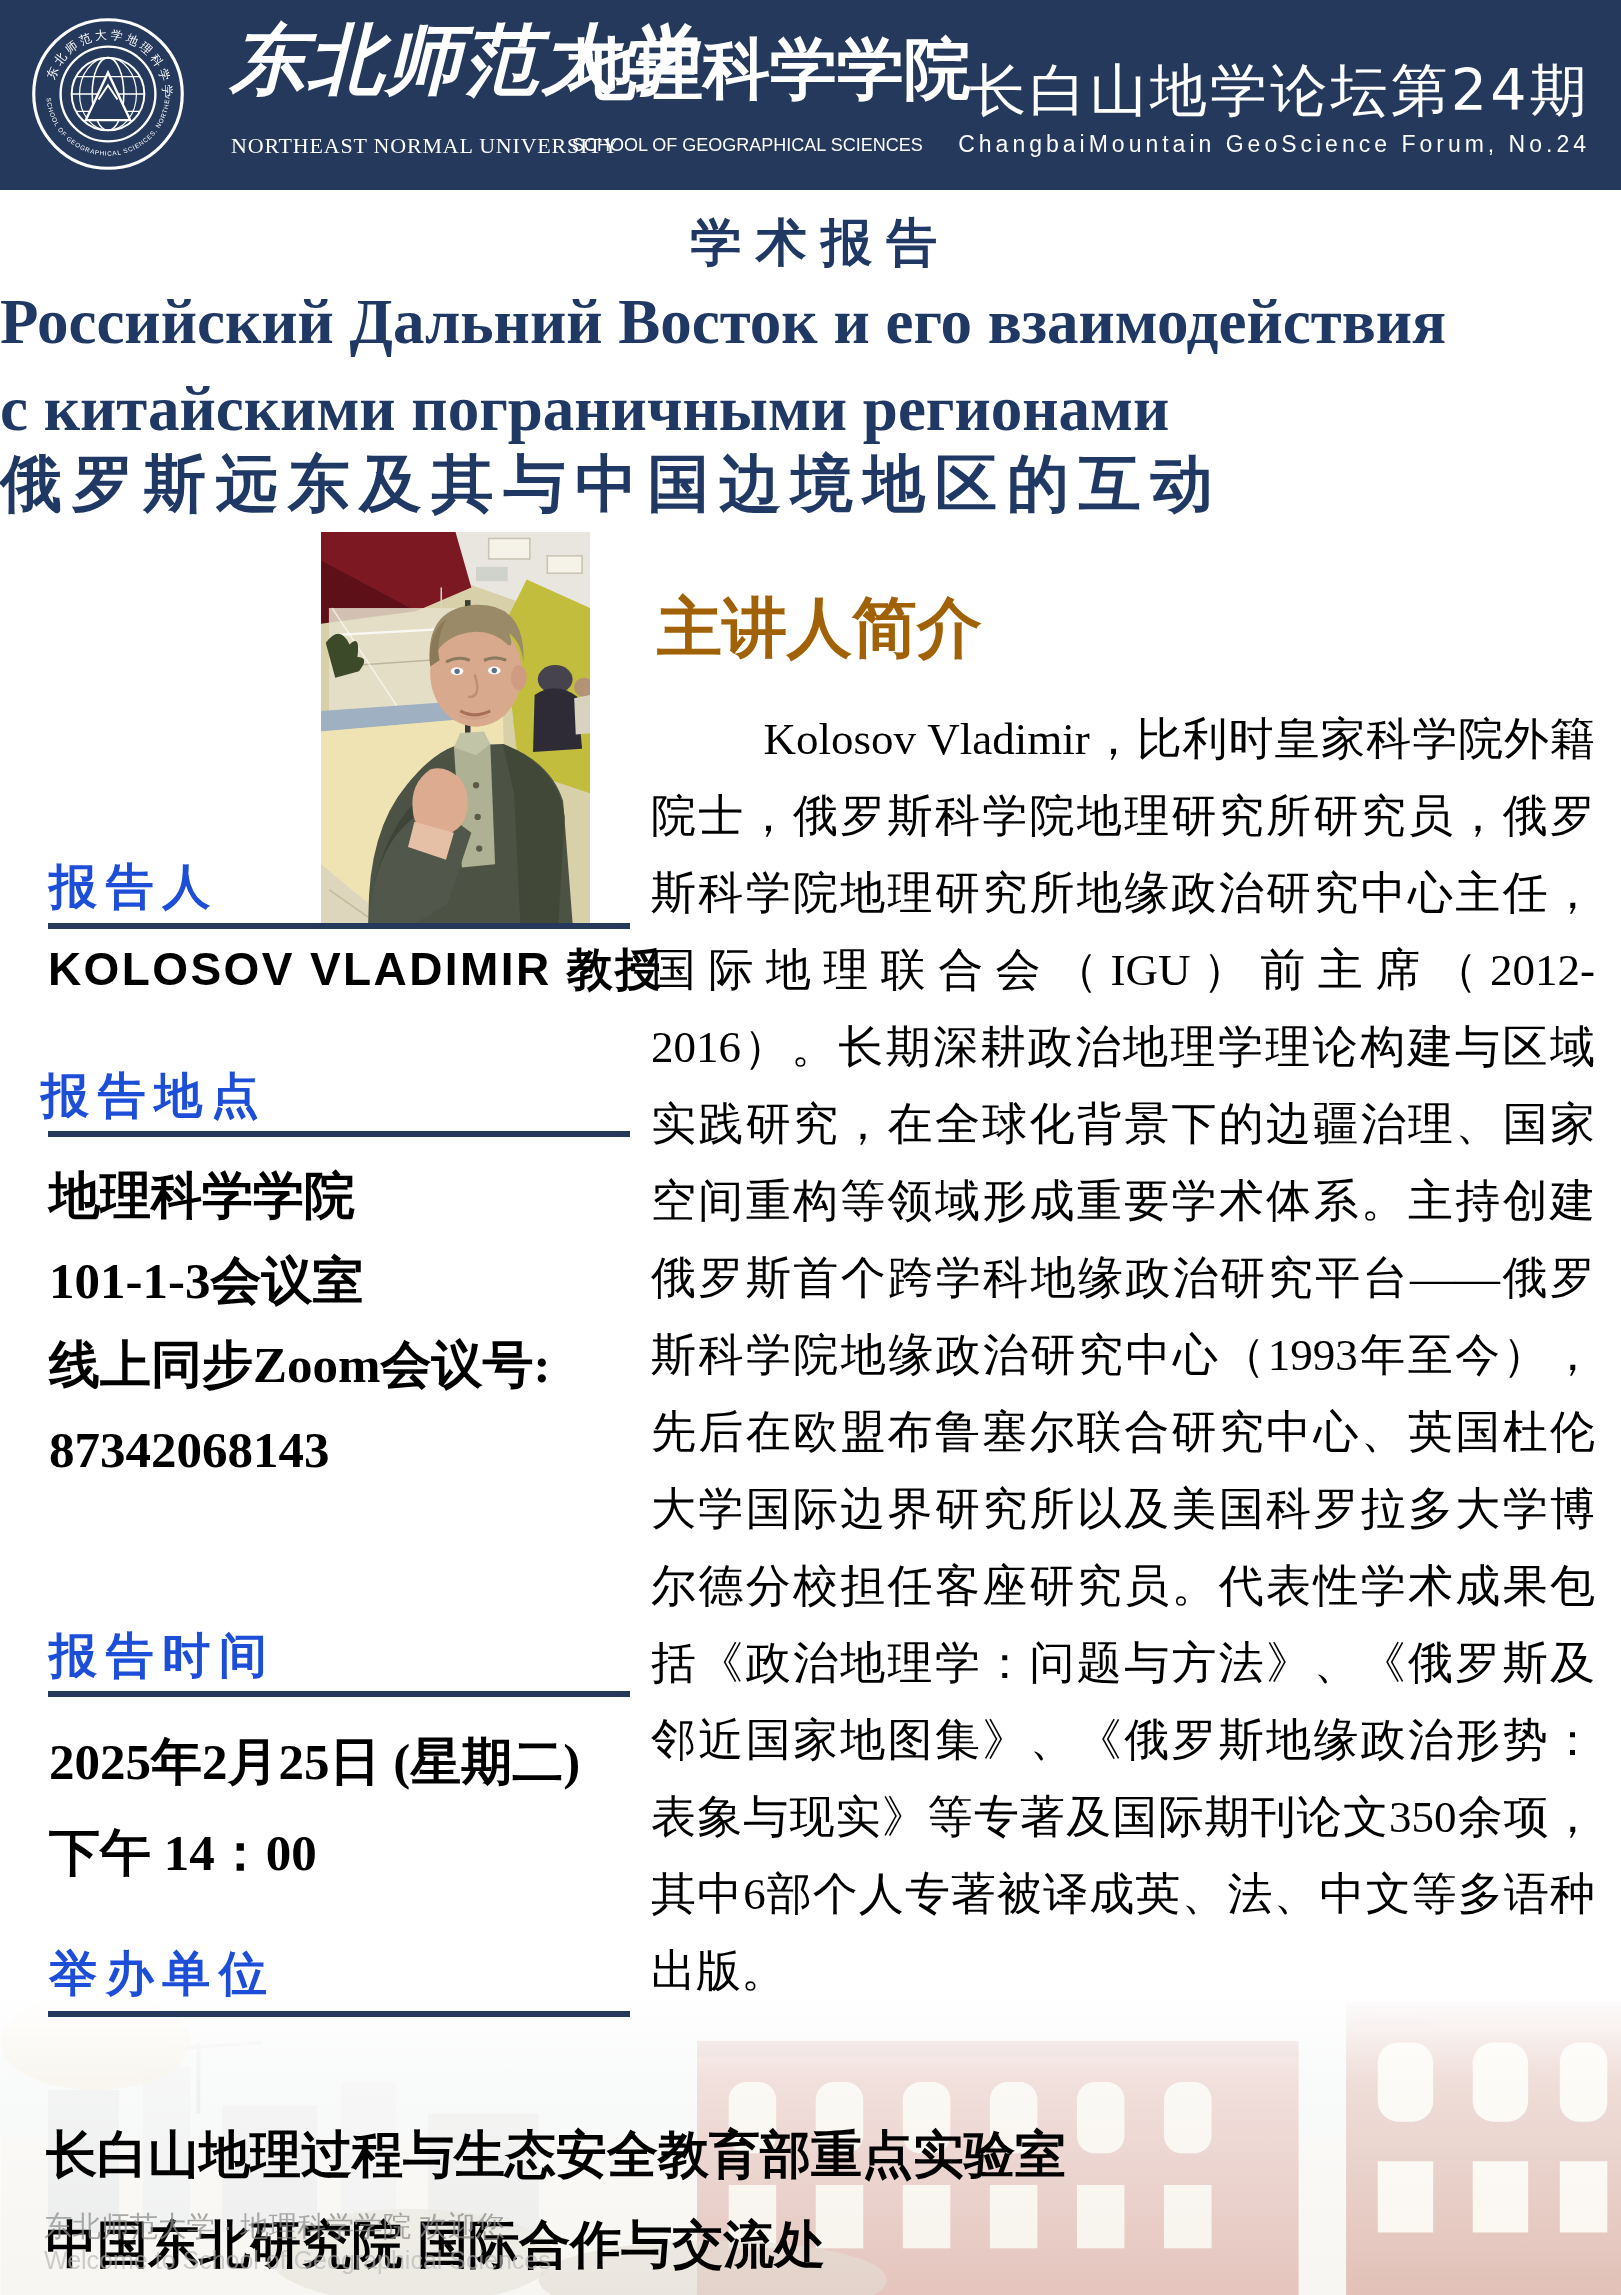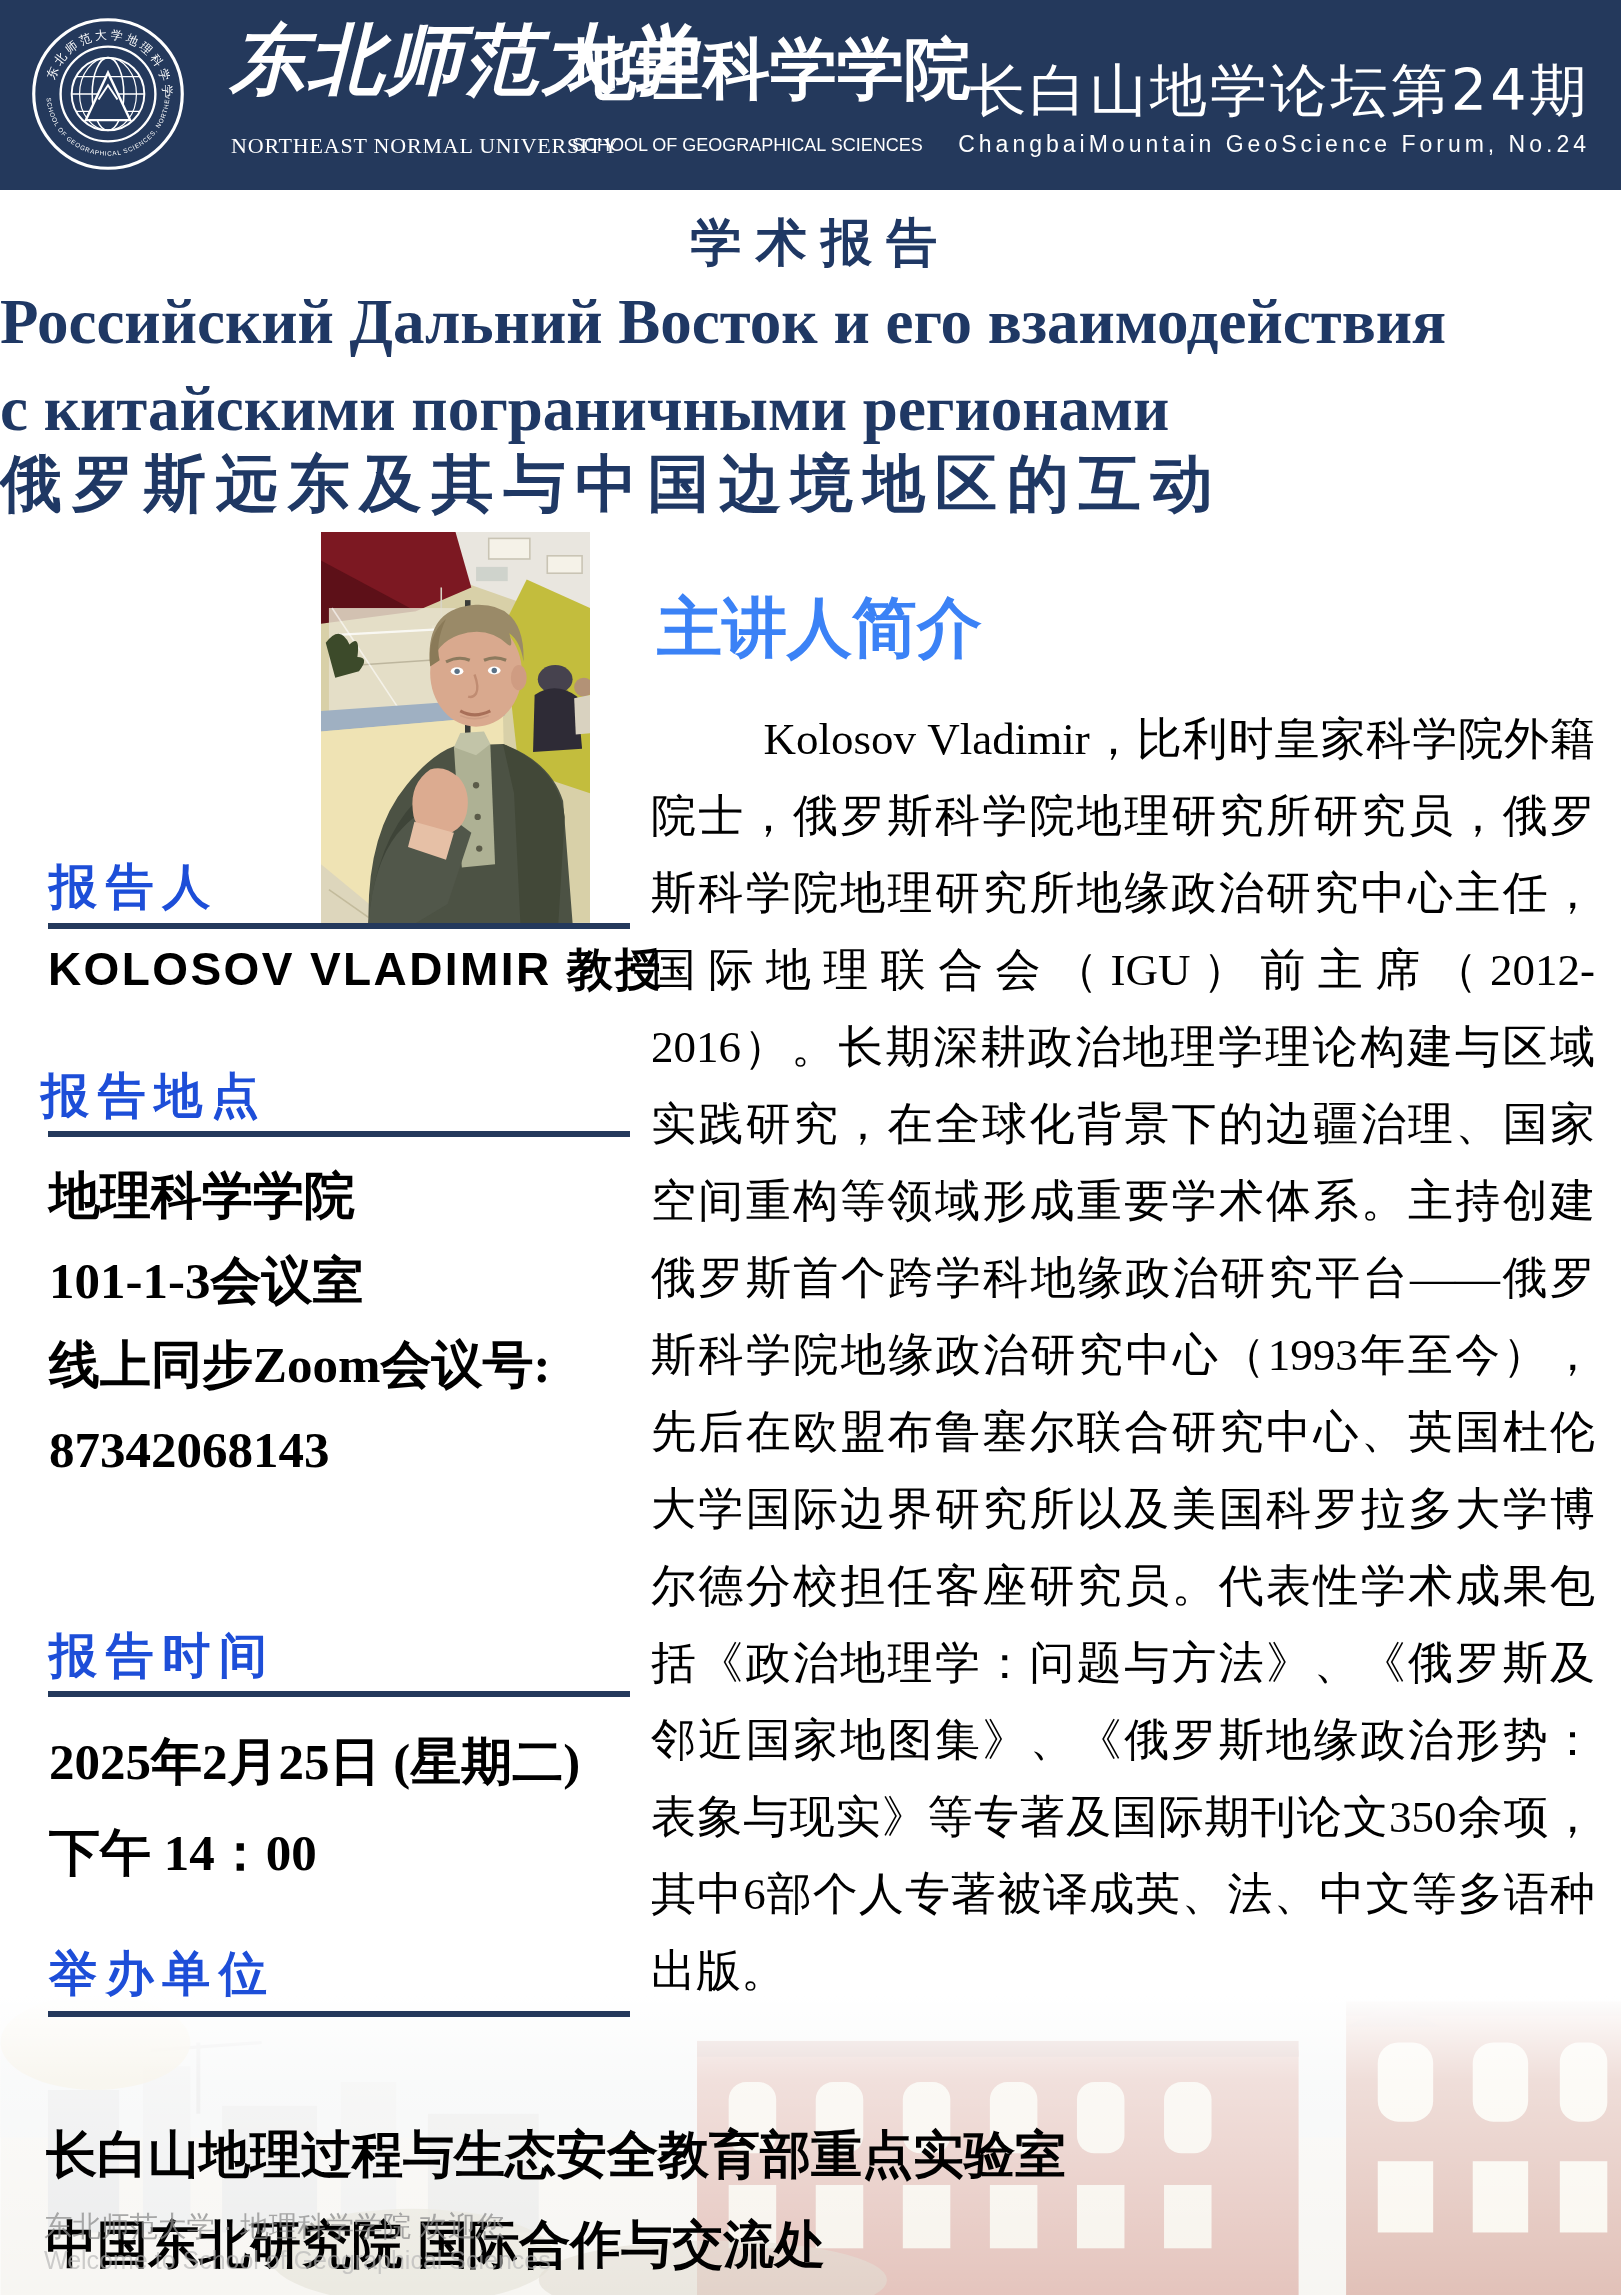--- a/index.html
+++ b/index.html
@@ -111,21 +111,21 @@
     font-weight:900;font-size:51px;line-height:1.1;
     color:#000000;white-space:nowrap;
     z-index:3;
   }
 
   
   .profile-heading{
     left:657px;top:595px;
     font-family:"DejaVu Sans",sans-serif;
     font-weight:900;font-size:65px;line-height:1;
-    color:#3b82f6;white-space:nowrap;
+    color:#a16207;white-space:nowrap;
   }
   .profile-body{
     left:651px;top:701px;width:944px;
     font-family:"Liberation Serif",serif;
     font-size:45px;line-height:77px;
     color:#000000;
     text-align:justify;
     text-indent:2.5em;
   }
 

